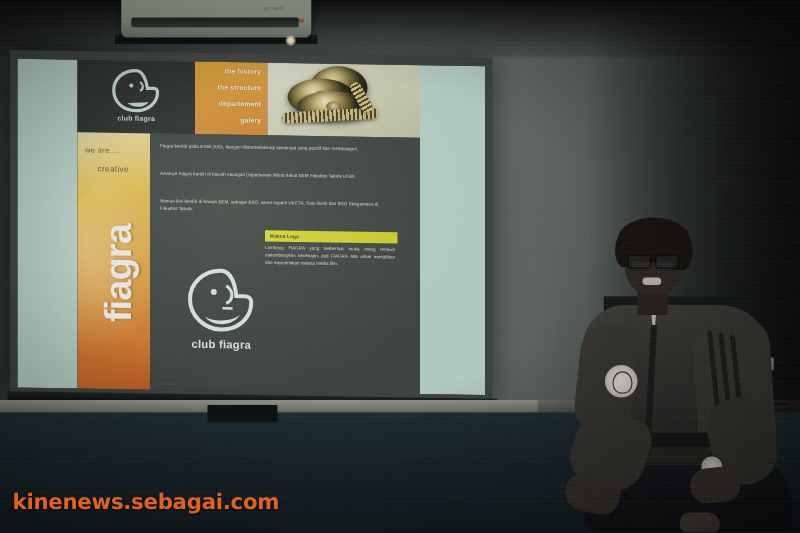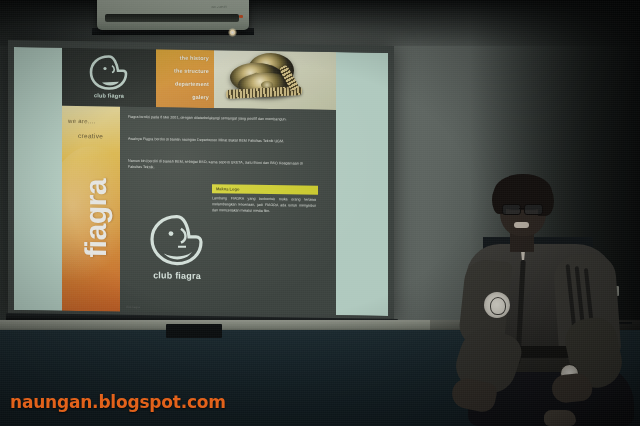--- a/index.html
+++ b/index.html
@@ -358,15 +358,15 @@
 
     <div class="p-armR"></div>
     <div class="p-armL"></div>
     <div class="p-watch"></div>
     <div class="p-handR"></div>
     <div class="p-handL"></div>
   </div>
 
   <div class="vignette"></div>
   <div class="noise"></div>
-  <div class="watermark">naungan.blogspot.com</div>
+  <div class="watermark">kinenews.sebagai.com</div>
 
 </div>
 
 </body></html>

